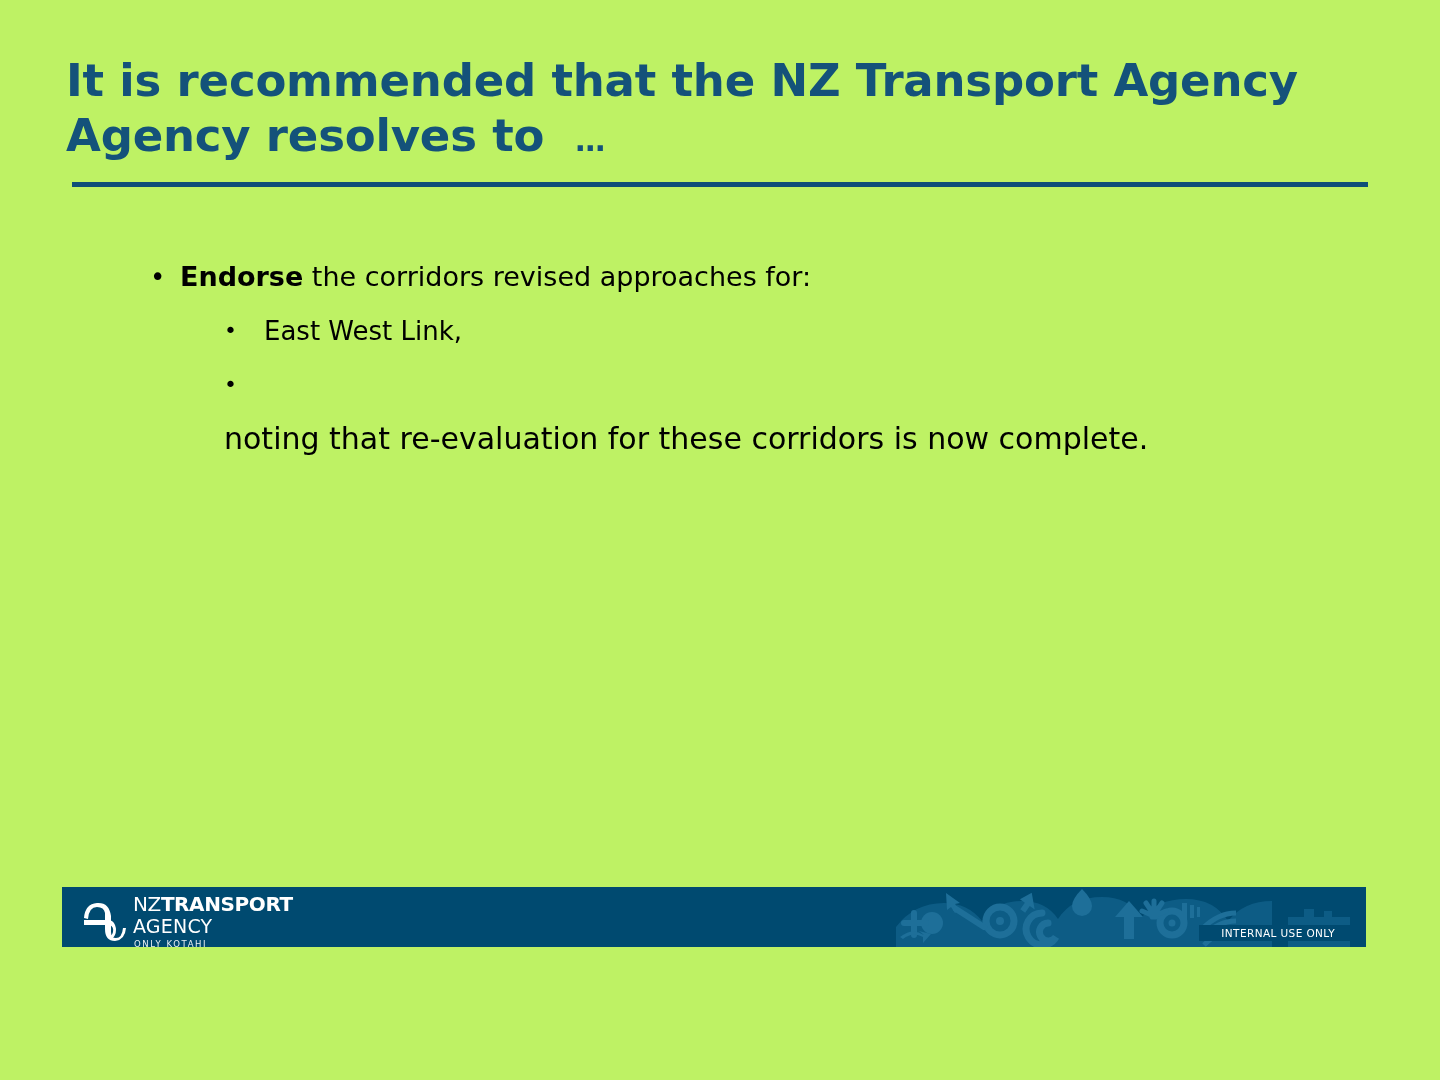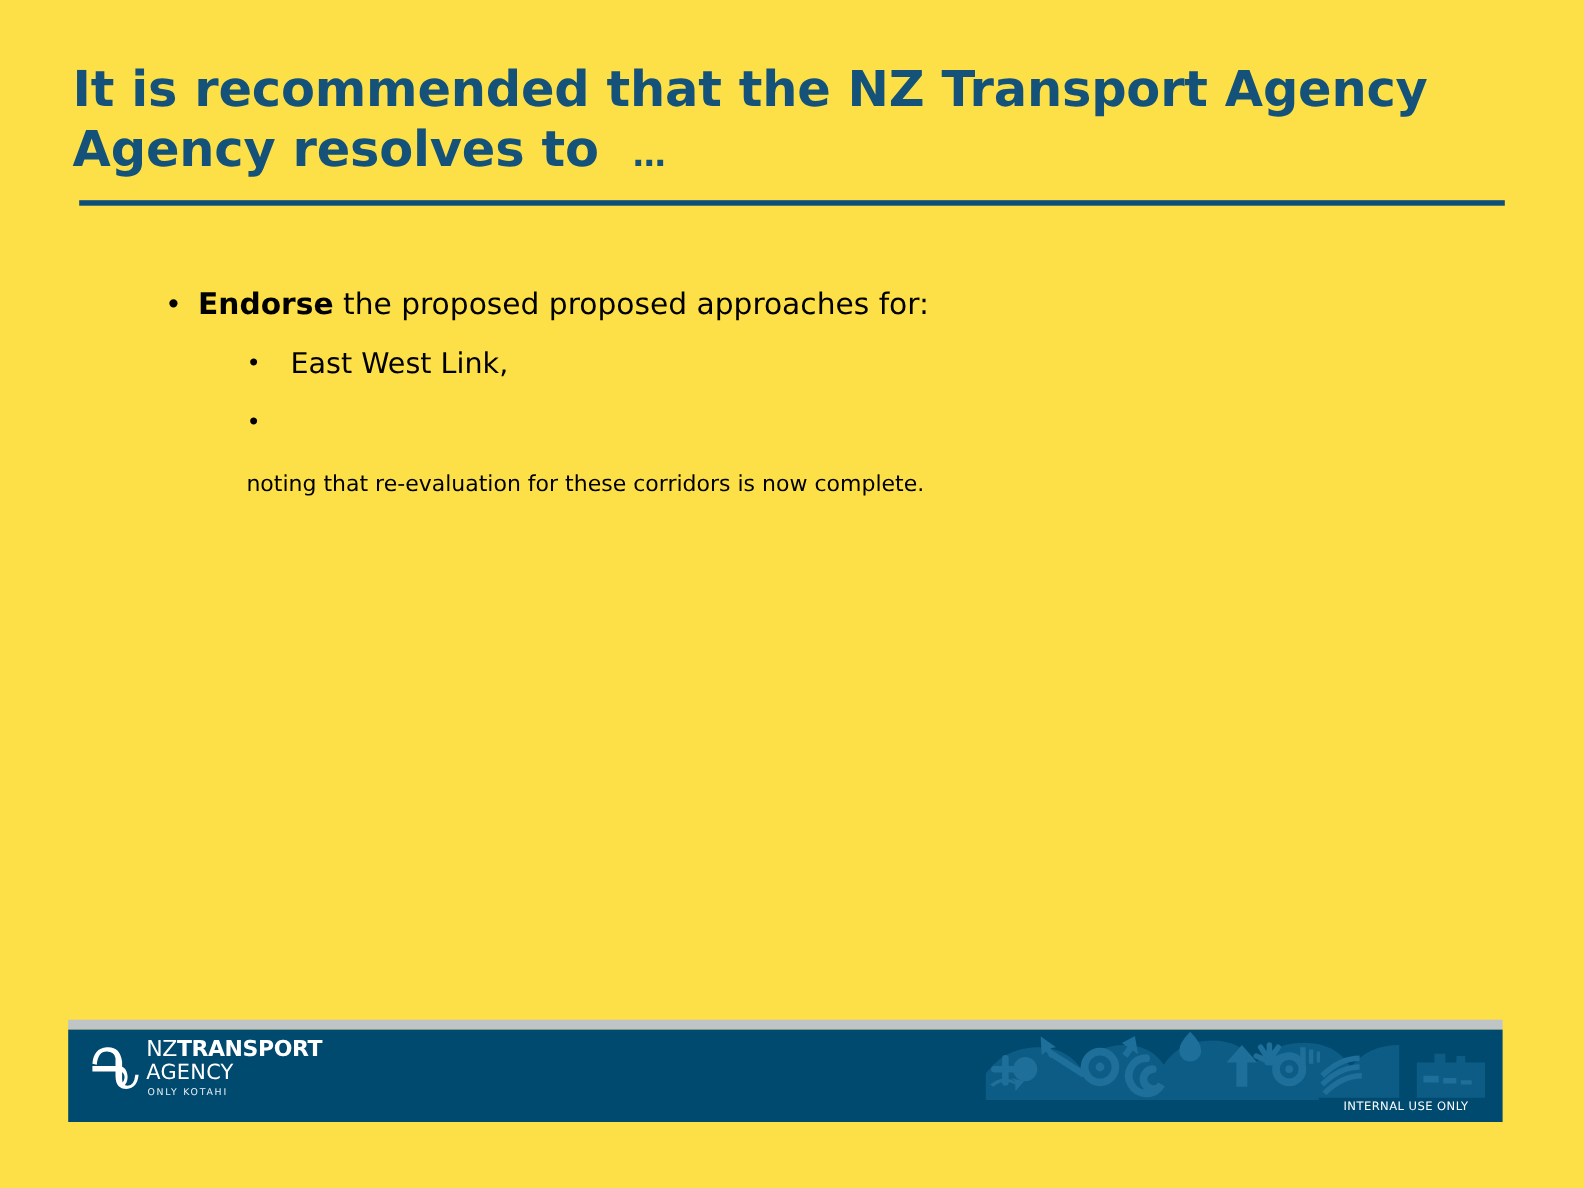--- a/index.html
+++ b/index.html
@@ -11,21 +11,21 @@
     width: 1440px;
     height: 1080px;
     position: relative;
     overflow: hidden;
     font-family: "DejaVu Sans", sans-serif;
   }
 
   .slide {
     position: absolute;
     inset: 0;
-    background: #fde047;
+    background: #bef264;
   }
 
   
   .title-block {
     position: absolute;
     left: 66px;
     top: 54px;
     width: 1300px;
   }
   .title-text {
@@ -102,40 +102,40 @@
     font-family: "DejaVu Sans", sans-serif;
     font-size: 26px;
     line-height: 38px;
     color: #000000;
   }
 
   .note-line {
     margin-left: 74px;
     margin-top: 0;
     font-family: "DejaVu Sans", sans-serif;
-    font-size: 20px;
+    font-size: 30px;
     line-height: 38px;
     color: #000000;
   }
 
   
   .footer-gray {
     position: absolute;
     left: 62px;
     top: 927px;
     width: 1304px;
     height: 9px;
     background: #bfc4c6;
   }
   .footer-band {
     position: absolute;
     left: 62px;
-    top: 936px;
+    top: 887px;
     width: 1304px;
-    height: 84px;
+    height: 60px;
     background: #004a70;
     overflow: hidden;
   }
 
   .footer-logo {
     position: absolute;
     left: 20px;
     top: 7px;
     display: flex;
     align-items: flex-start;
@@ -211,21 +211,21 @@
       <span>Agency resolves to</span><span>&nbsp; </span><span class="title-ellipsis">…</span>
     </div>
   </div>
 
   <div class="title-rule"></div>
 
   <div class="body-block">
 
     <div class="bullet-row lvl1">
       <span class="dot">•</span>
-      <span class="txt"><b>Endorse</b><span> the proposed proposed approaches for:</span></span>
+      <span class="txt"><b>Endorse</b><span> the corridors revised approaches for:</span></span>
     </div>
 
     <div class="bullet-row lvl2">
       <span class="dot">•</span>
       <span class="txt">East West Link,</span>
     </div>
 
     <div class="bullet-row lvl2">
       <span class="dot">•</span>
     </div>

